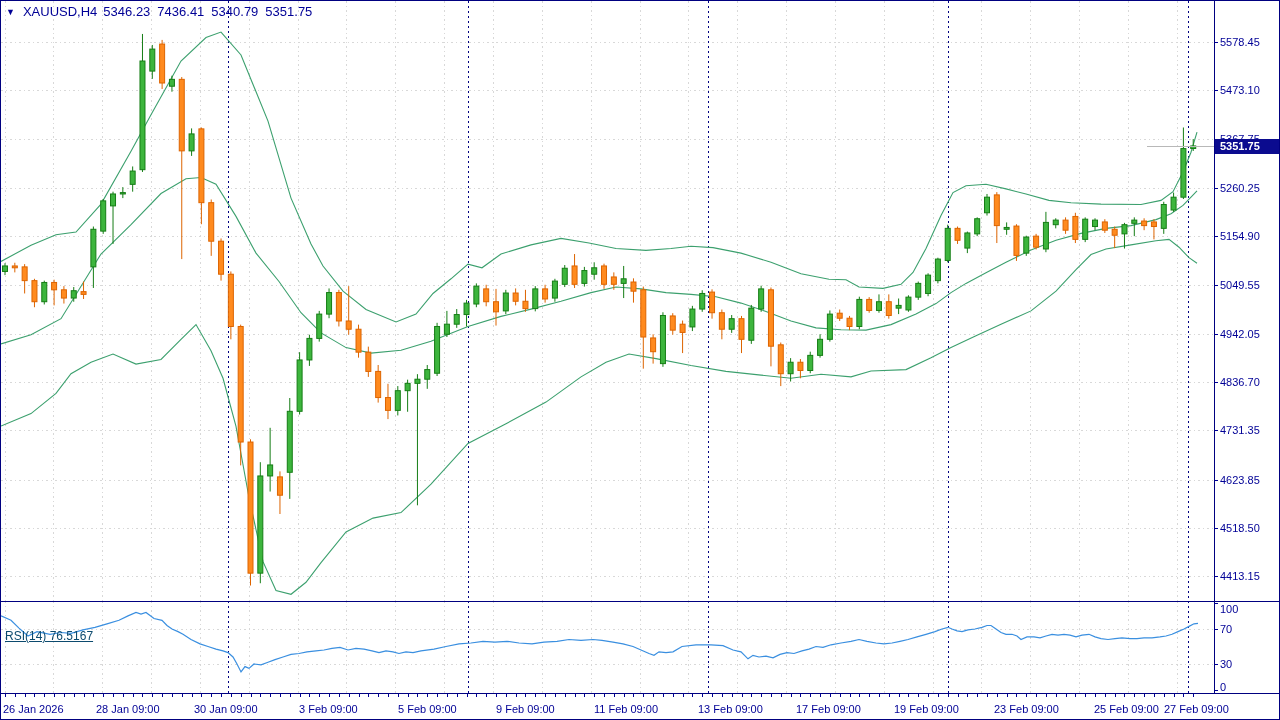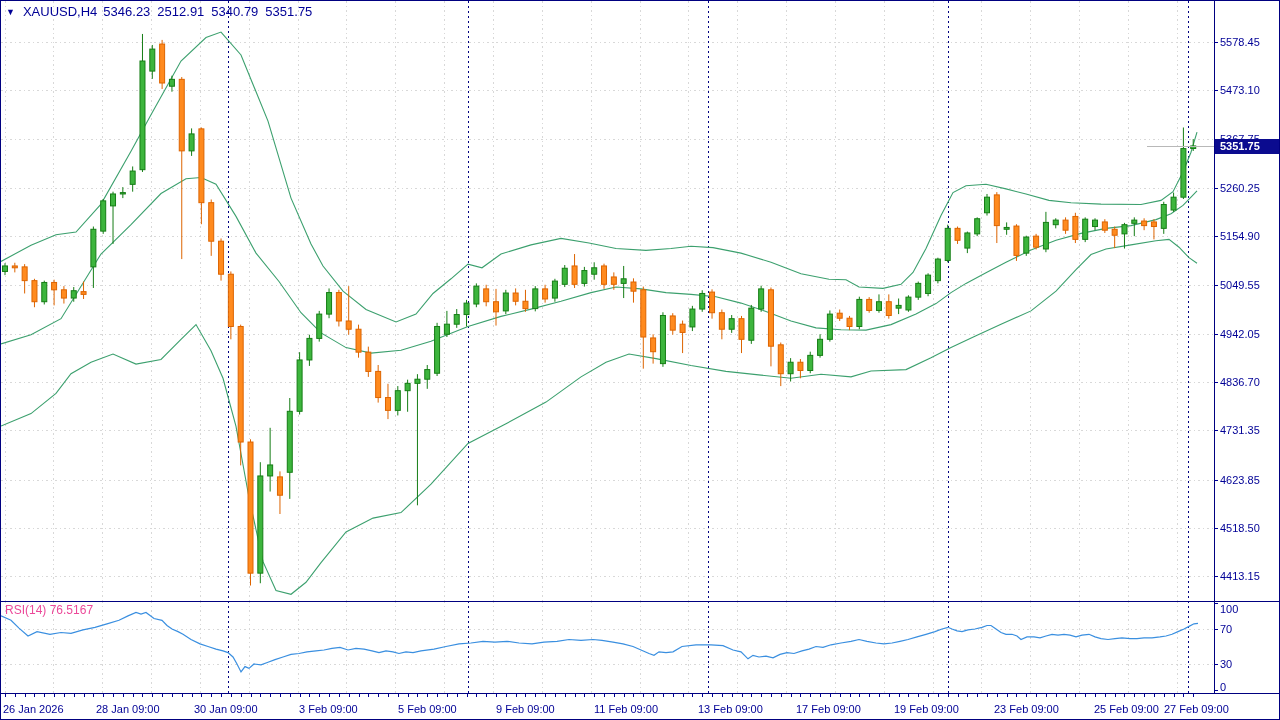--- a/index.html
+++ b/index.html
@@ -3,21 +3,21 @@
 <meta charset="utf-8">
 <style>
   html,body{margin:0;padding:0;background:#fff;}
   #frame{position:relative;width:1280px;height:720px;background:#fff;overflow:hidden;
          font-family:"Liberation Sans",sans-serif;border:1px solid #000080;box-sizing:border-box;}
   #chart-svg{position:absolute;left:0;top:0;}
   #title-bar{position:absolute;left:5px;top:3px;color:#000096;font-size:13px;white-space:pre;
              display:flex;align-items:center;gap:6px;}
   #title-bar .tri{font-size:9px;margin-right:2px;}
   #title-bar .vals span{margin-right:7px;text-align:right;}
-  #rsi-label{position:absolute;left:4px;top:602px;color:#ec4899;font-size:12px;}
+  #rsi-label{position:absolute;left:4px;top:628px;color:#0c4a6e;font-size:12px;text-decoration:underline;}
   #price-badge{position:absolute;left:1214px;top:138px;width:64px;height:15px;
                background:#0b0b8f;color:#ffffff;font-size:11px;font-weight:bold;
                line-height:15px;padding-left:5px;box-sizing:border-box;}
 </style>
 </head>
 <body>
 
 <div id="frame">
   <svg id="chart-svg" width="1280" height="720">
       <g stroke="#d8d8d8" stroke-width="1" stroke-dasharray="1.5 3" shape-rendering="crispEdges">
@@ -520,19 +520,19 @@
         <line x1="0" y1="600.5" x2="1280" y2="600.5"></line>
         <line x1="0" y1="692.5" x2="1280" y2="692.5"></line>
         <line x1="1213.5" y1="0" x2="1213.5" y2="692"></line>
       </g>
       <line x1="1146" y1="145.5" x2="1213" y2="145.5" stroke="#b8b8b8" stroke-width="1" shape-rendering="crispEdges"></line>
     </svg>
 
   <div id="title-bar">
     <span class="tri">▼</span>
     <span>XAUUSD,H4</span>
-    <span class="vals"><span>5346.23</span><span>2512.91</span><span>5340.79</span><span>5351.75</span></span>
+    <span class="vals"><span>5346.23</span><span>7436.41</span><span>5340.79</span><span>5351.75</span></span>
   </div>
 
   <div id="rsi-label">RSI(14) 76.5167</div>
 
   <div id="price-badge">5351.75</div>
 </div>
 
 </body></html>

